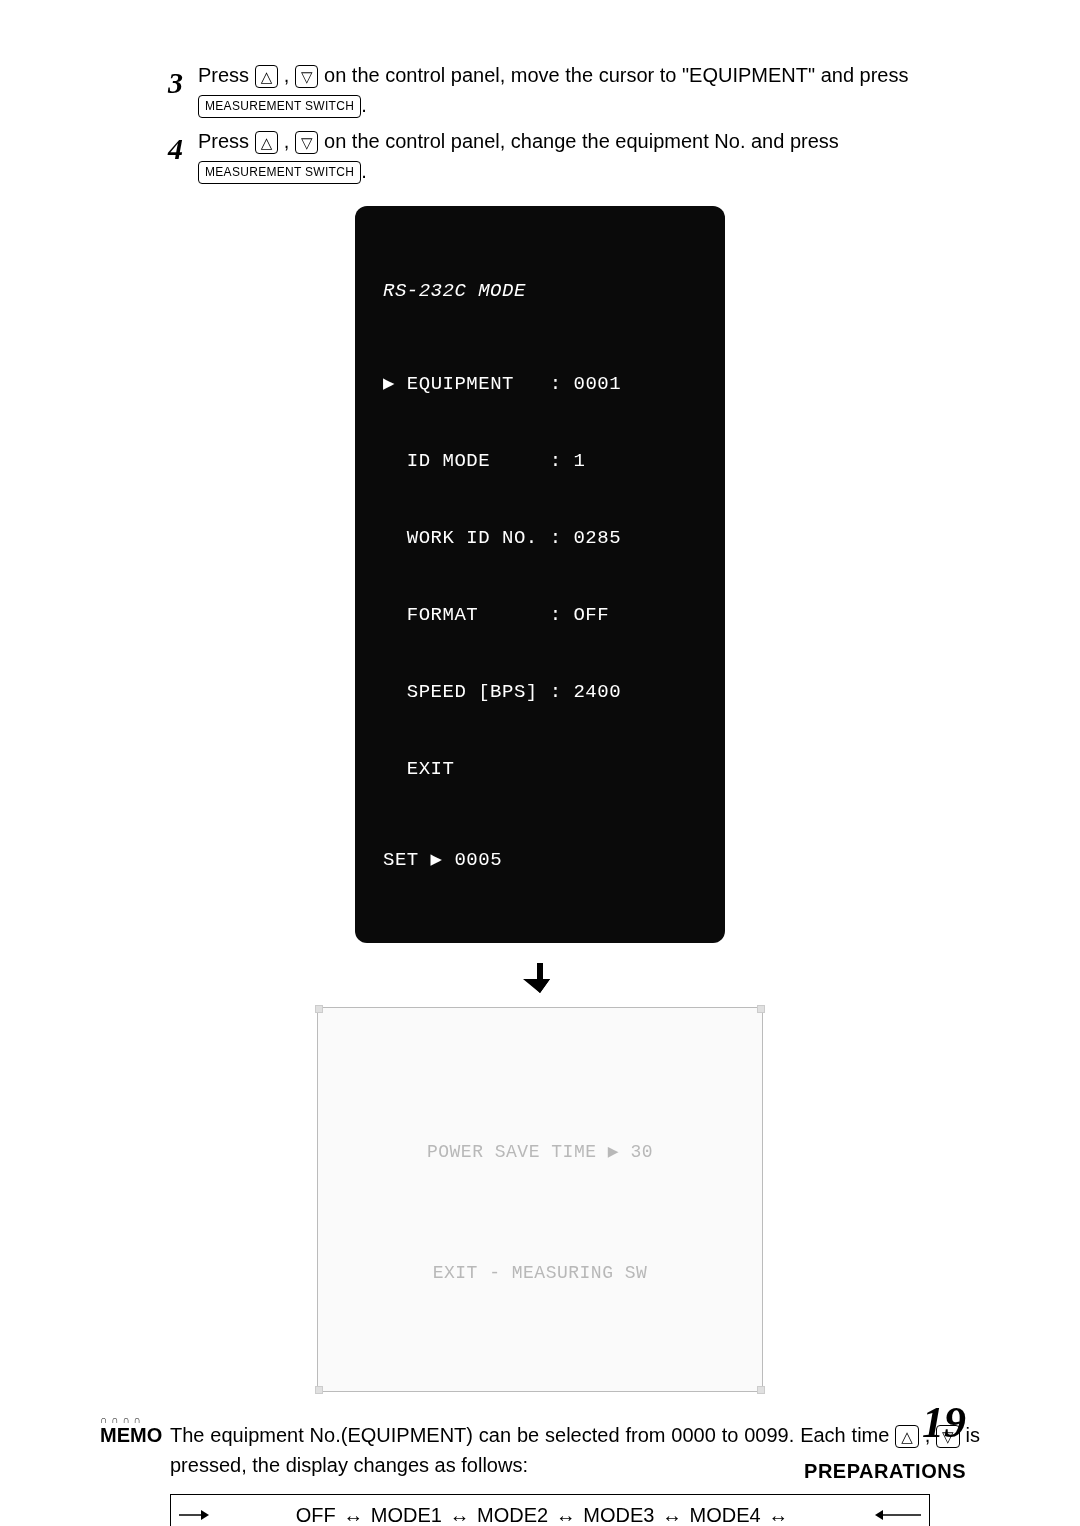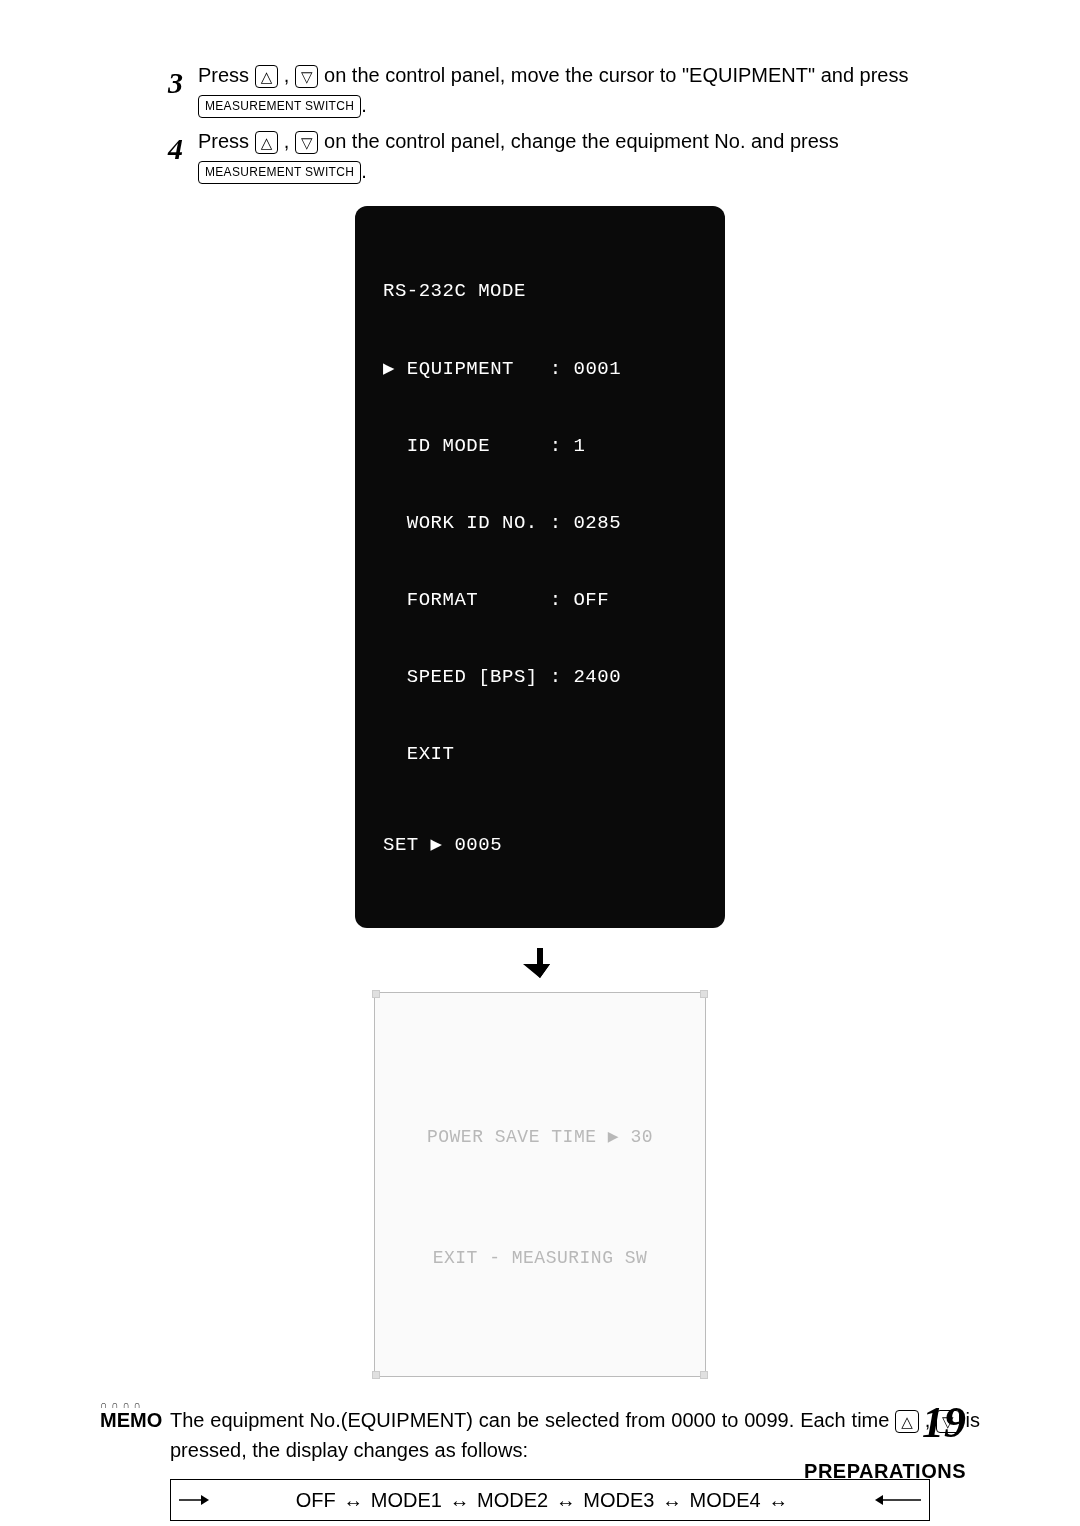--- a/index.html
+++ b/index.html
@@ -49,31 +49,31 @@
     font-size: 19px;
     line-height: 1.35;
     padding: 22px 28px 18px 28px;
     width: 370px;
     text-align: left;
     border-radius: 12px;
     white-space: pre;
     letter-spacing: 0.5px;
   }
   .dark-screen .row { display: block; }
-  .dark-screen .title { margin-bottom: 1px; }
+  .dark-screen .title { margin-bottom: 16px; font-style: italic; }
   .dark-screen .setrow { text-align: left; margin-top: 14px; }
   .arrow-down {
     display: block;
     margin: 18px auto 12px auto;
     width: 34px;
     height: 34px;
   }
   .light-screen {
     display: inline-block;
-    width: 332px;
+    width: 446px;
     border: 1px solid #bbb;
     background: #fafafa;
     color: #b8b8b8;
     font-family: "Courier New", monospace;
     font-size: 18px;
     padding: 50px 20px 50px 20px;
     text-align: center;
     white-space: pre;
     letter-spacing: 0.5px;
     position: relative;

